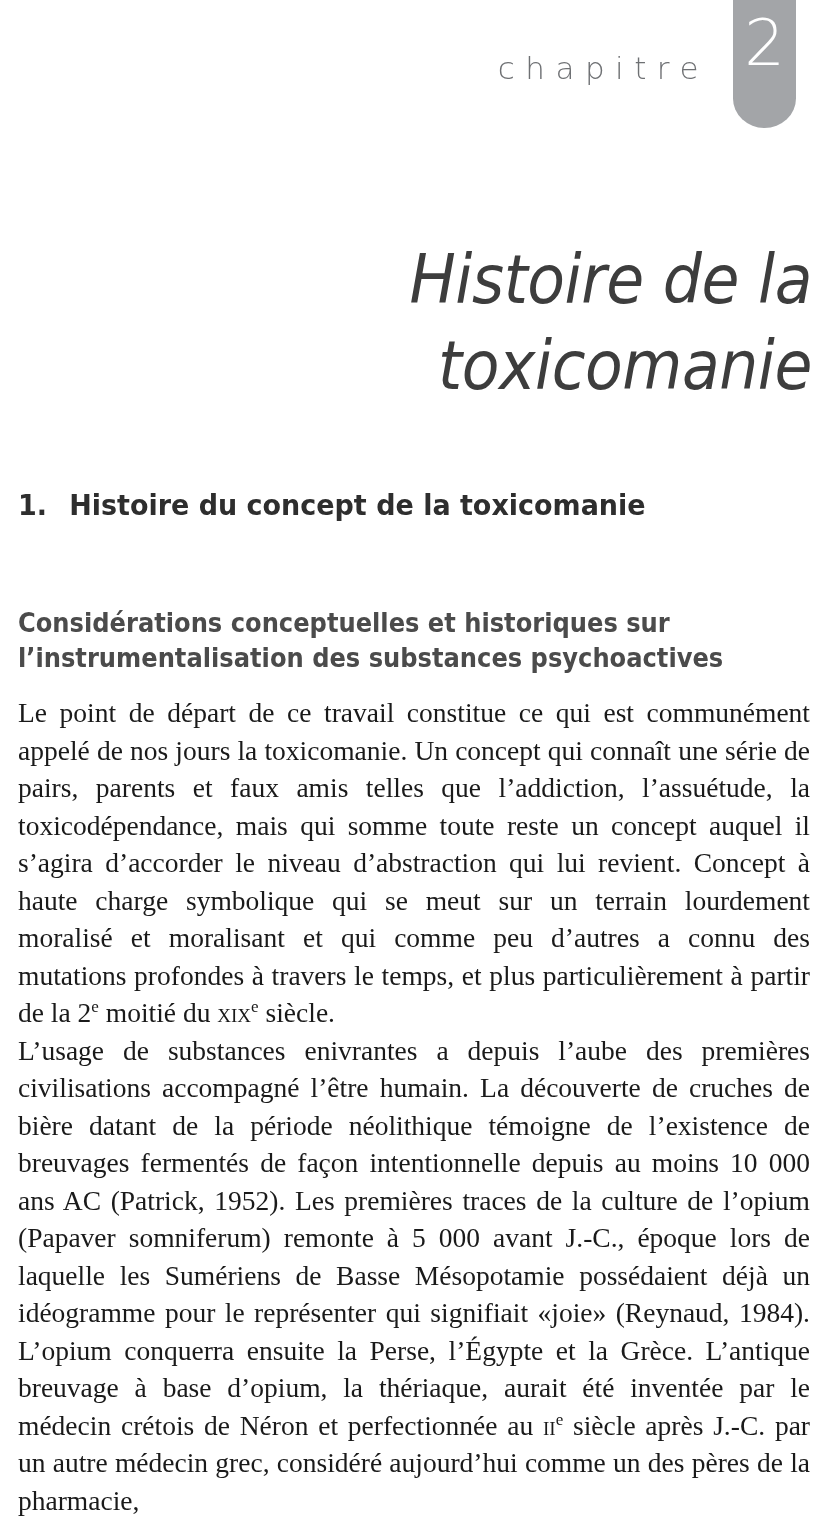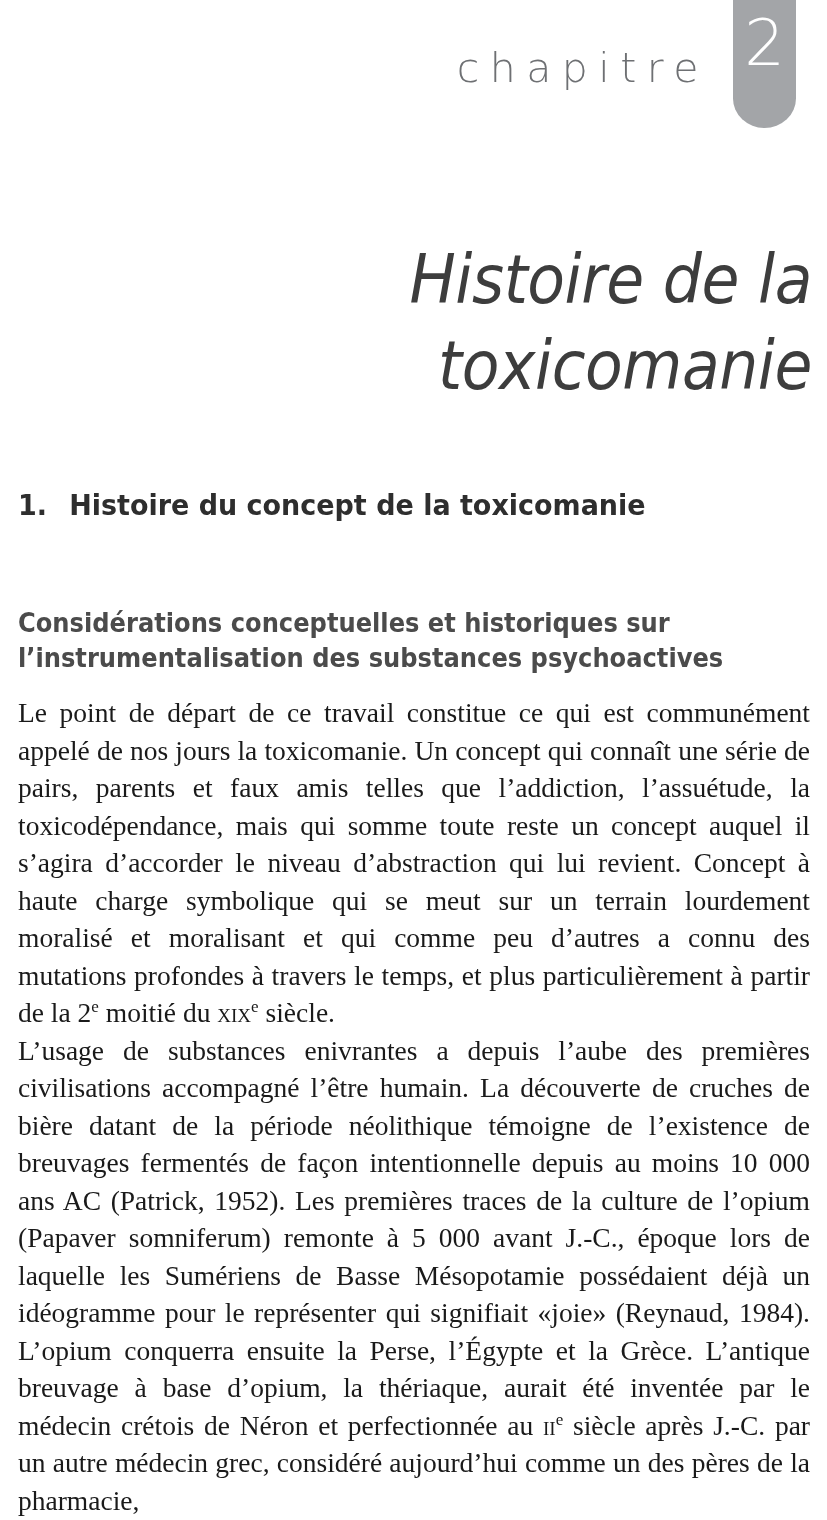--- a/index.html
+++ b/index.html
@@ -48,21 +48,21 @@
     letter-spacing: 0px;
   }
   #chapter-word {
     position: absolute;
     left: 0;
     top: 42px;
     width: 709px;
     text-align: right;
     font-family: "DejaVu Sans", sans-serif;
     font-weight: 300;
-    font-size: 41px;
+    font-size: 31px;
     line-height: 52px;
     letter-spacing: 10.5px;
     color: #6e7073;
   }
 
   
   #chapter-title {
     position: absolute;
     left: 0;
     top: 192px;

